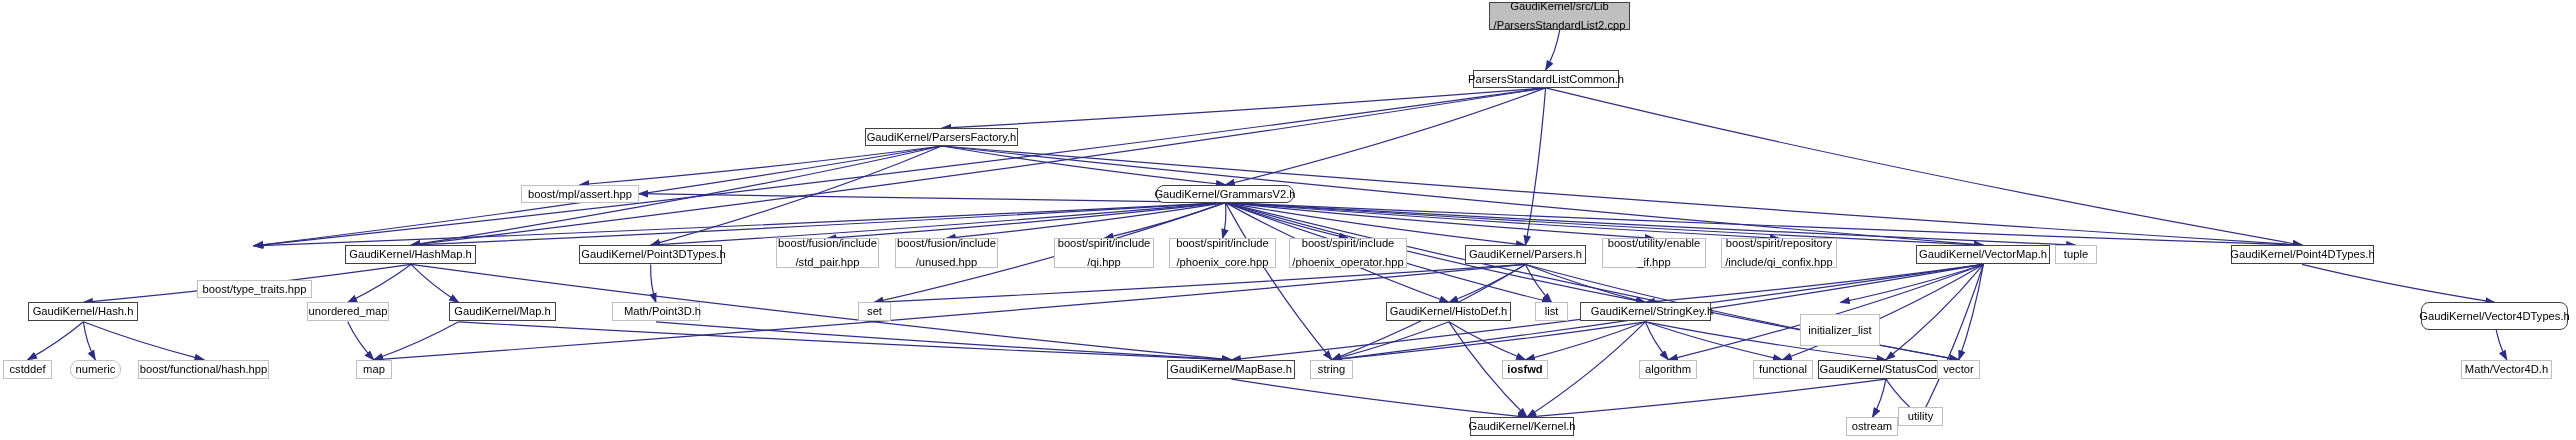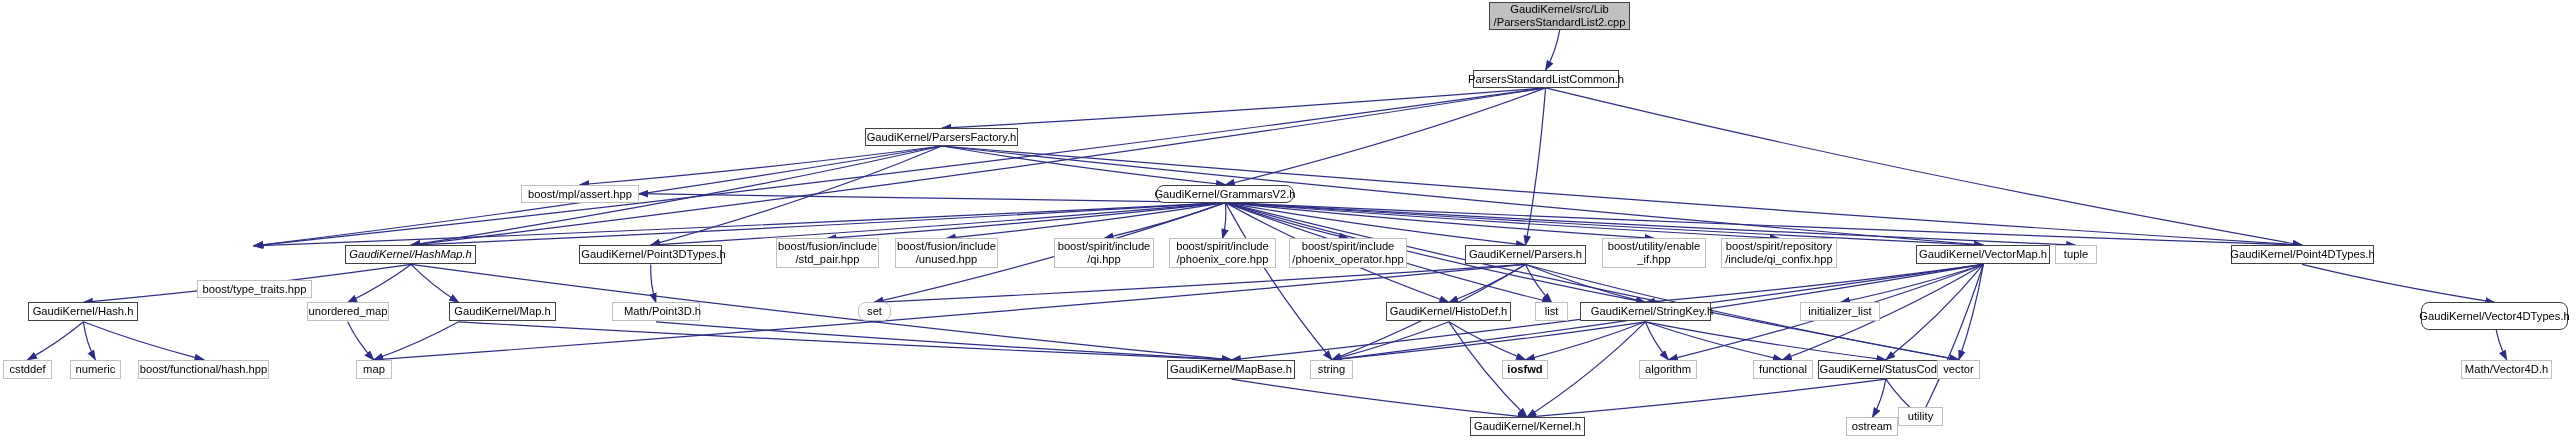--- a/index.html
+++ b/index.html
@@ -27,21 +27,21 @@
     position: absolute;
     box-sizing: border-box;
     display: flex;
     align-items: center;
     justify-content: center;
     text-align: center;
     color: #000000;
     background: #ffffff;
     border: 0.7px solid #bfbfbf;
     font-size: 11.2px;
-    line-height: 13px;
+    line-height: 19px;
     white-space: pre-line;
     padding: 0 3px;
     z-index: 5;
   }
   
   .node.local {
     border: 1.5px solid #404040;
   }
   
   .node.root {
@@ -144,21 +144,21 @@
   </svg>
 
   <div id="node-layer">
       <div class="node root" style="left: 1489px; top: 1.5px; width: 141px; height: 28px;">GaudiKernel/src/Lib
 /ParsersStandardList2.cpp</div>
       <div class="node local" style="left: 1473px; top: 70px; width: 146px; height: 18px;">ParsersStandardListCommon.h</div>
       <div class="node local" style="left: 865px; top: 128px; width: 153px; height: 18px;">GaudiKernel/ParsersFactory.h</div>
       <div class="node system" style="left: 521px; top: 185px; width: 118px; height: 18px;">boost/mpl/assert.hpp</div>
       <div class="node local" style="left: 1156px; top: 185px; width: 138px; height: 18px; border-radius: 8px;">GaudiKernel/GrammarsV2.h</div>
       <div class="node system" style="left: 197px; top: 246px; width: 115px; height: 18px; margin-top: 34px;">boost/type_traits.hpp</div>
-      <div class="node local" style="left: 345px; top: 245px; width: 131px; height: 19.4px; font-style: italic;">GaudiKernel/HashMap.h</div>
+      <div class="node local" style="left: 345px; top: 245px; width: 131px; height: 19.4px;">GaudiKernel/HashMap.h</div>
       <div class="node local" style="left: 579px; top: 245px; width: 143px; height: 19.4px; padding-left: 9px;">GaudiKernel/Point3DTypes.h</div>
       <div class="node system" style="left: 776px; top: 238px; width: 103px; height: 30px;">boost/fusion/include
 /std_pair.hpp</div>
       <div class="node system" style="left: 895px; top: 238px; width: 103px; height: 30px;">boost/fusion/include
 /unused.hpp</div>
       <div class="node system" style="left: 1054px; top: 238px; width: 100px; height: 30px;">boost/spirit/include
 /qi.hpp</div>
       <div class="node system" style="left: 1169px; top: 238px; width: 107px; height: 30px;">boost/spirit/include
 /phoenix_core.hpp</div>
       <div class="node system" style="left: 1289px; top: 238px; width: 118px; height: 30px;">boost/spirit/include
@@ -168,37 +168,37 @@
 _if.hpp</div>
       <div class="node system" style="left: 1721px; top: 238px; width: 116px; height: 30px;">boost/spirit/repository
 /include/qi_confix.hpp</div>
       <div class="node local" style="left: 1916px; top: 245px; width: 134px; height: 19.4px;">GaudiKernel/VectorMap.h</div>
       <div class="node system" style="left: 2055px; top: 245px; width: 42px; height: 19.4px;">tuple</div>
       <div class="node local" style="left: 2231px; top: 245px; width: 143px; height: 19.4px;">GaudiKernel/Point4DTypes.h</div>
       <div class="node local" style="left: 28px; top: 302px; width: 110px; height: 19.4px;">GaudiKernel/Hash.h</div>
       <div class="node system" style="left: 307px; top: 302px; width: 82px; height: 19.4px;">unordered_map</div>
       <div class="node local" style="left: 405px; top: 302px; width: 107px; height: 19.4px; margin-left: 44px;">GaudiKernel/Map.h</div>
       <div class="node system" style="left: 612px; top: 302px; width: 88px; height: 19.4px; padding-left: 16px;">Math/Point3D.h</div>
-      <div class="node system" style="left: 858px; top: 302px; width: 33px; height: 19.4px; border-radius: 8px;">set</div>
+      <div class="node system" style="left: 858px; top: 302px; width: 33px; height: 19.4px;">set</div>
       <div class="node local" style="left: 1386px; top: 302px; width: 125px; height: 19.4px;">GaudiKernel/HistoDef.h</div>
       <div class="node system" style="left: 1535px; top: 302px; width: 33px; height: 19.4px;">list</div>
       <div class="node local" style="left: 1580px; top: 302px; width: 131px; height: 19.4px; padding-left: 16px;">GaudiKernel/StringKey.h</div>
-      <div class="node system" style="left: 1800px; top: 302px; width: 80px; height: 19px;">initializer_list</div>
+      <div class="node system" style="left: 1800px; top: 314px; width: 80px; height: 32px;">initializer_list</div>
       <div class="node local" style="left: 2421px; top: 302px; width: 147px; height: 28px; border-radius: 8px;">GaudiKernel/Vector4DTypes.h</div>
       <div class="node system" style="left: 3px; top: 360px; width: 49px; height: 19.4px;">cstddef</div>
-      <div class="node system" style="left: 70px; top: 360px; width: 51px; height: 19.4px;">numeric</div>
+      <div class="node system" style="left: 70px; top: 360px; width: 51px; height: 19.4px; border-radius: 9px;">numeric</div>
       <div class="node system" style="left: 138px; top: 360px; width: 131px; height: 19.4px;">boost/functional/hash.hpp</div>
       <div class="node system" style="left: 356px; top: 360px; width: 36px; height: 19.4px;">map</div>
       <div class="node local" style="left: 1167px; top: 360px; width: 128px; height: 19.4px;">GaudiKernel/MapBase.h</div>
       <div class="node system" style="left: 1310px; top: 360px; width: 43px; height: 19.4px;">string</div>
       <div class="node system" style="left: 1502px; top: 360px; width: 46px; height: 19.4px; font-weight: bold;">iosfwd</div>
       <div class="node system" style="left: 1639px; top: 360px; width: 58px; height: 19.4px;">algorithm</div>
       <div class="node system" style="left: 1753px; top: 360px; width: 60px; height: 19.4px;">functional</div>
       <div class="node local" style="left: 1818px; top: 360px; width: 136px; height: 19.4px;">GaudiKernel/StatusCode.h</div>
       <div class="node system" style="left: 1937px; top: 360px; width: 43px; height: 19.4px;">vector</div>
       <div class="node system" style="left: 2461px; top: 360px; width: 91px; height: 19.4px;">Math/Vector4D.h</div>
       <div class="node system" style="left: 1846px; top: 417px; width: 52px; height: 19.4px;">ostream</div>
       <div class="node system" style="left: 1898px; top: 407px; width: 45px; height: 19.4px;">utility</div>
-      <div class="node local" style="left: 1470px; top: 417px; width: 115px; height: 19.4px;">GaudiKernel/Kernel.h</div>
+      <div class="node local" style="left: 1470px; top: 417px; width: 104px; height: 19.4px;">GaudiKernel/Kernel.h</div>
     </div>
 
 </div>
 
 
 </body></html>

